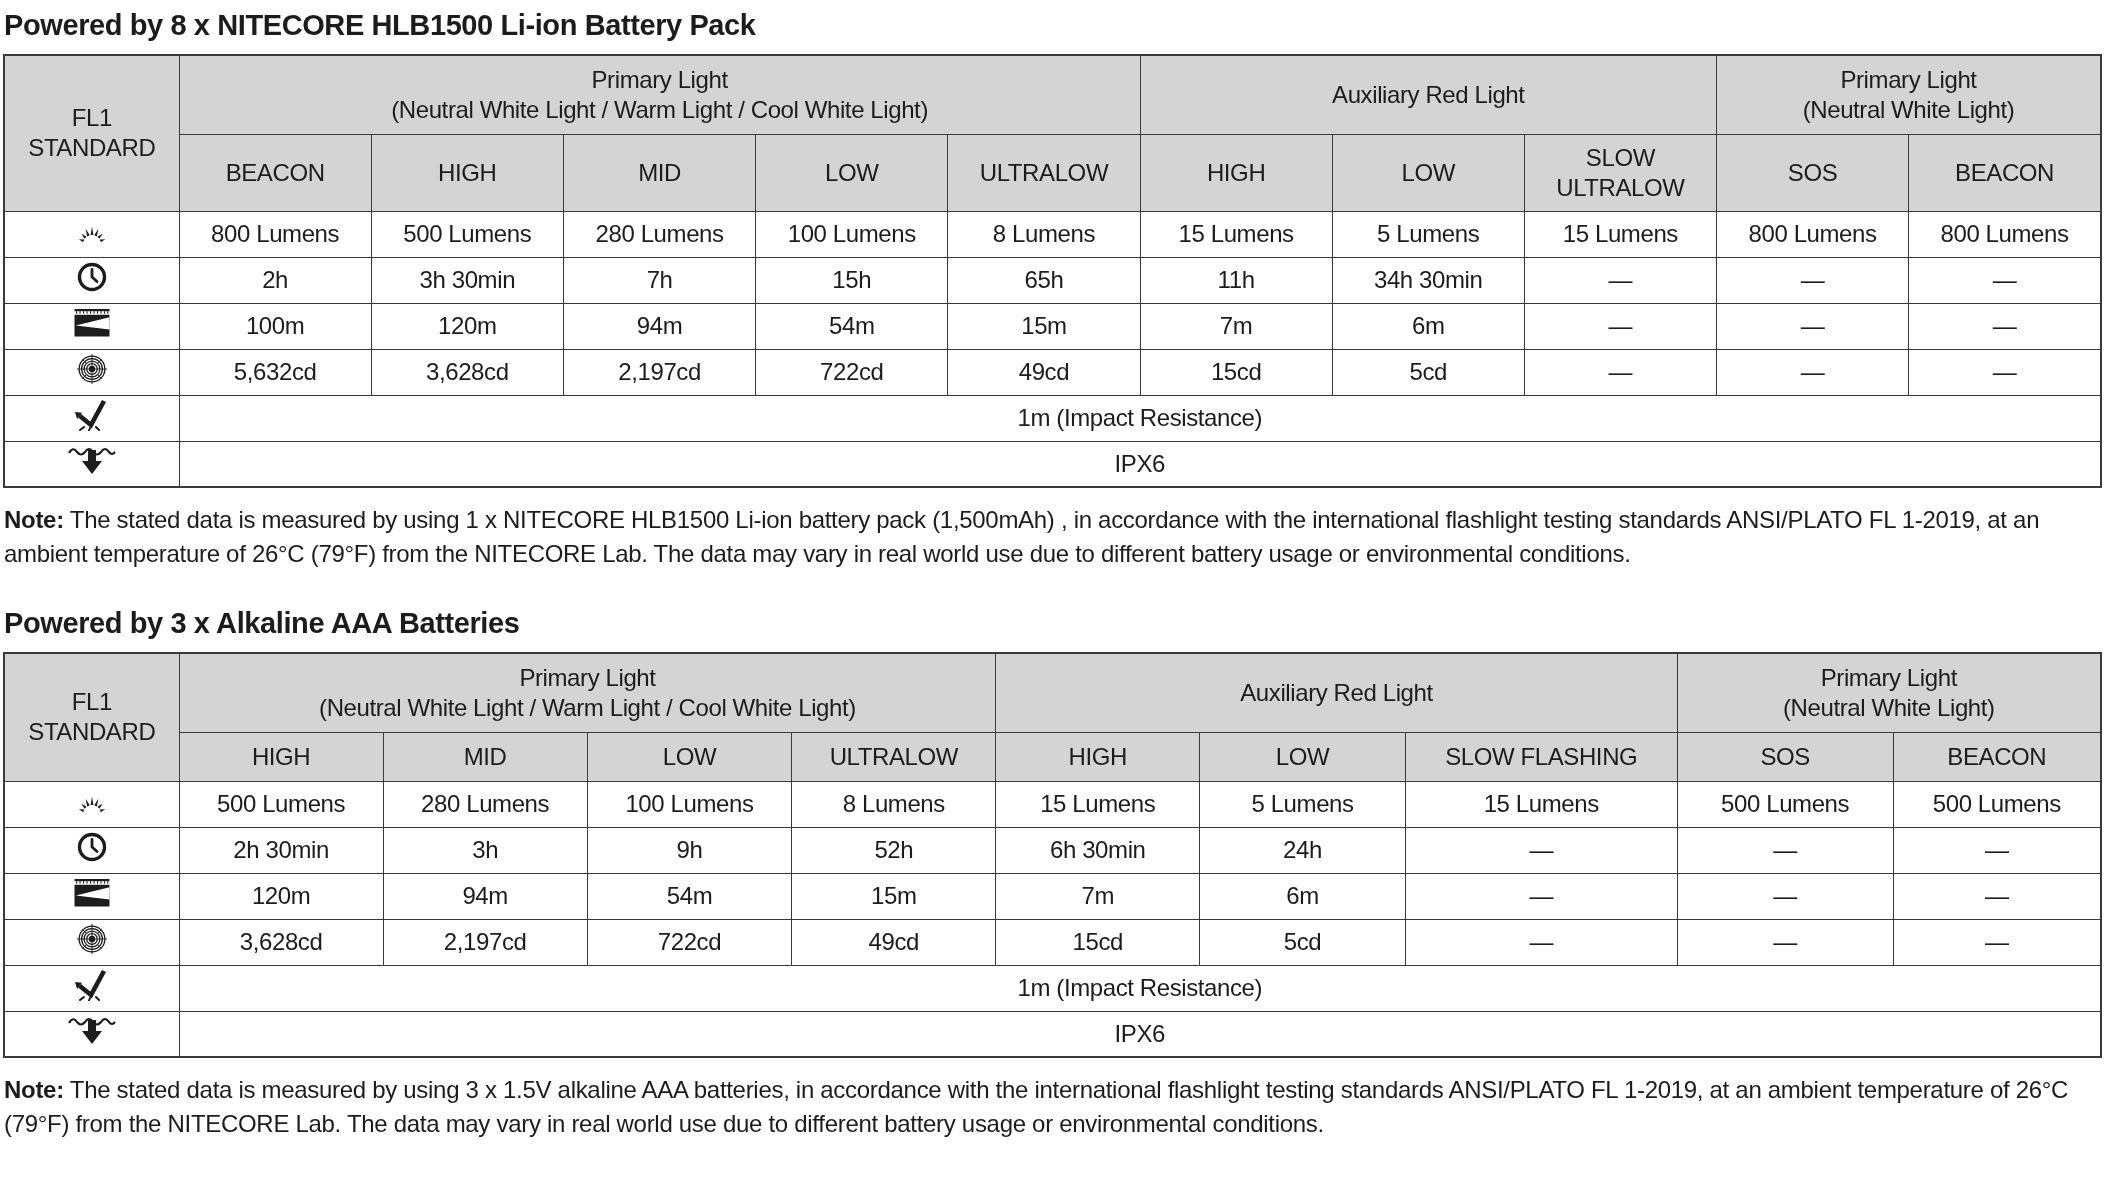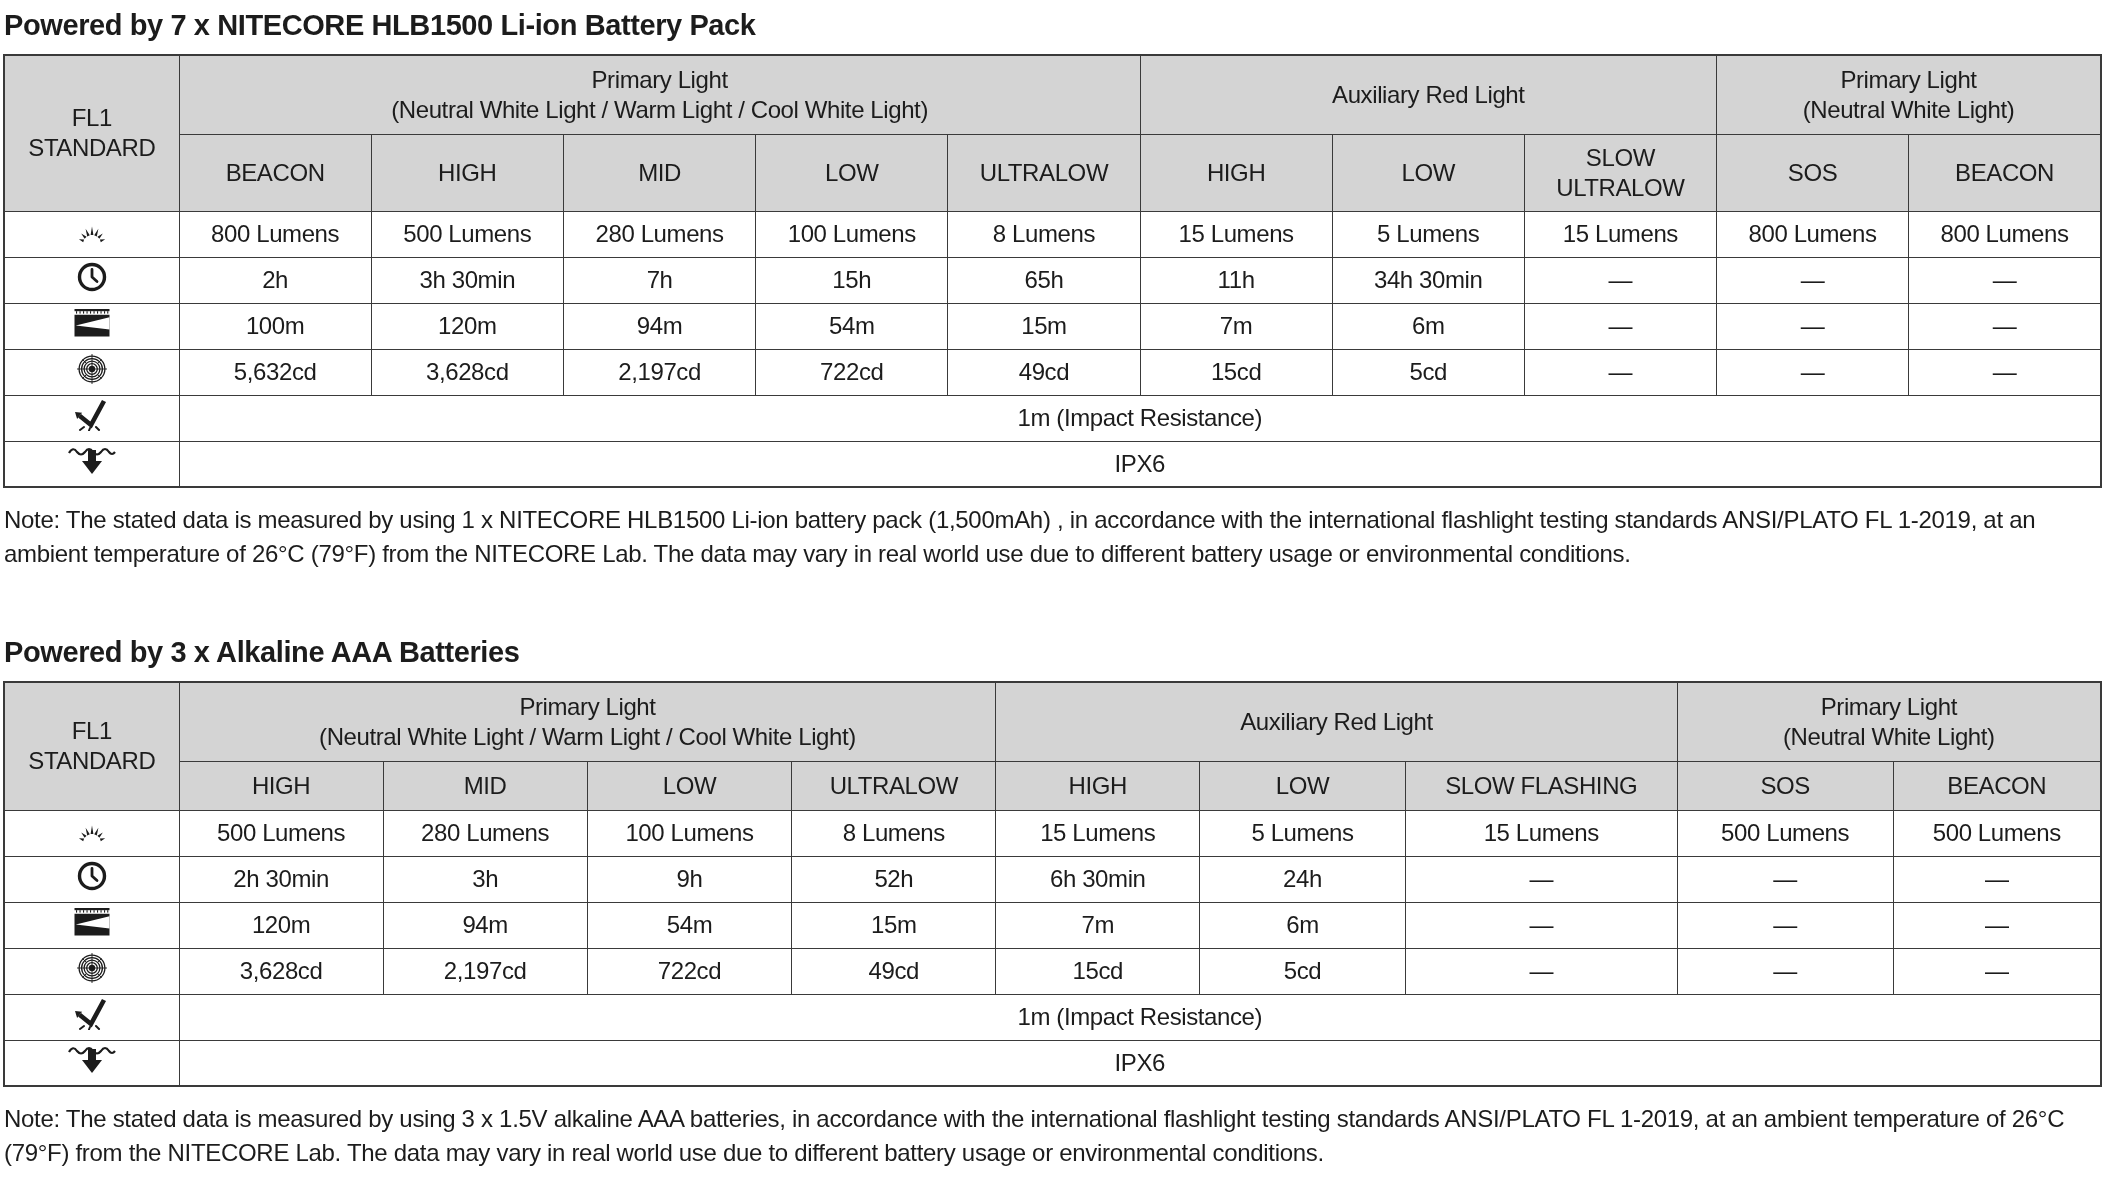--- a/index.html
+++ b/index.html
@@ -9,21 +9,21 @@
     --border:#3a3a3a;
   }
   *{box-sizing:border-box;}
   html,body{margin:0;padding:0;}
   body{
     width:2107px;height:1186px;overflow:hidden;
     background:var(--bg);color:var(--text);
     font-family:"Liberation Sans","DejaVu Sans",sans-serif;
   }
   .sheet{padding:4px 4px 0 3px;}
-  .spec-section + .spec-section{margin-top:65px;}
+  .spec-section + .spec-section{margin-top:36px;}
   .section-title{
     font-size:29px;font-weight:bold;letter-spacing:-0.4px;
     margin:5px 0 12px 1px;
   }
   table.spec-table{
     border-collapse:collapse;table-layout:fixed;width:2099px;
     border:2px solid var(--border);
   }
   .spec-table th,.spec-table td{
     border:1.5px solid var(--border);
@@ -37,28 +37,28 @@
   .table-1 .mode-row th{height:49px;}
   .spec-table tbody tr{height:46px;}
   .corner-cell{line-height:1.3;}
   .icon-cell{padding:2px;}
   .icon{display:inline-flex;align-items:center;justify-content:center;}
   .icon svg{display:block;}
   .note{
     font-size:24px;line-height:34px;letter-spacing:-0.3px;
     margin:15px 0 0 1px;
   }
-  .note strong{font-weight:normal;}
+  .note strong{font-weight:bold;}
 </style>
 </head>
 <body>
 
 <div class="sheet">
     <section class="spec-section">
-      <h2 class="section-title">Powered by 7 x NITECORE HLB1500 Li-ion Battery Pack</h2>
+      <h2 class="section-title">Powered by 8 x NITECORE HLB1500 Li-ion Battery Pack</h2>
       <table class="spec-table table-0">
         <colgroup>
           <col style="width: 8.35%;">
           <col style="width: 9.16%;">
           <col style="width: 9.17%;">
           <col style="width: 9.17%;">
           <col style="width: 9.16%;">
           <col style="width: 9.17%;">
           <col style="width: 9.16%;">
           <col style="width: 9.16%;">

